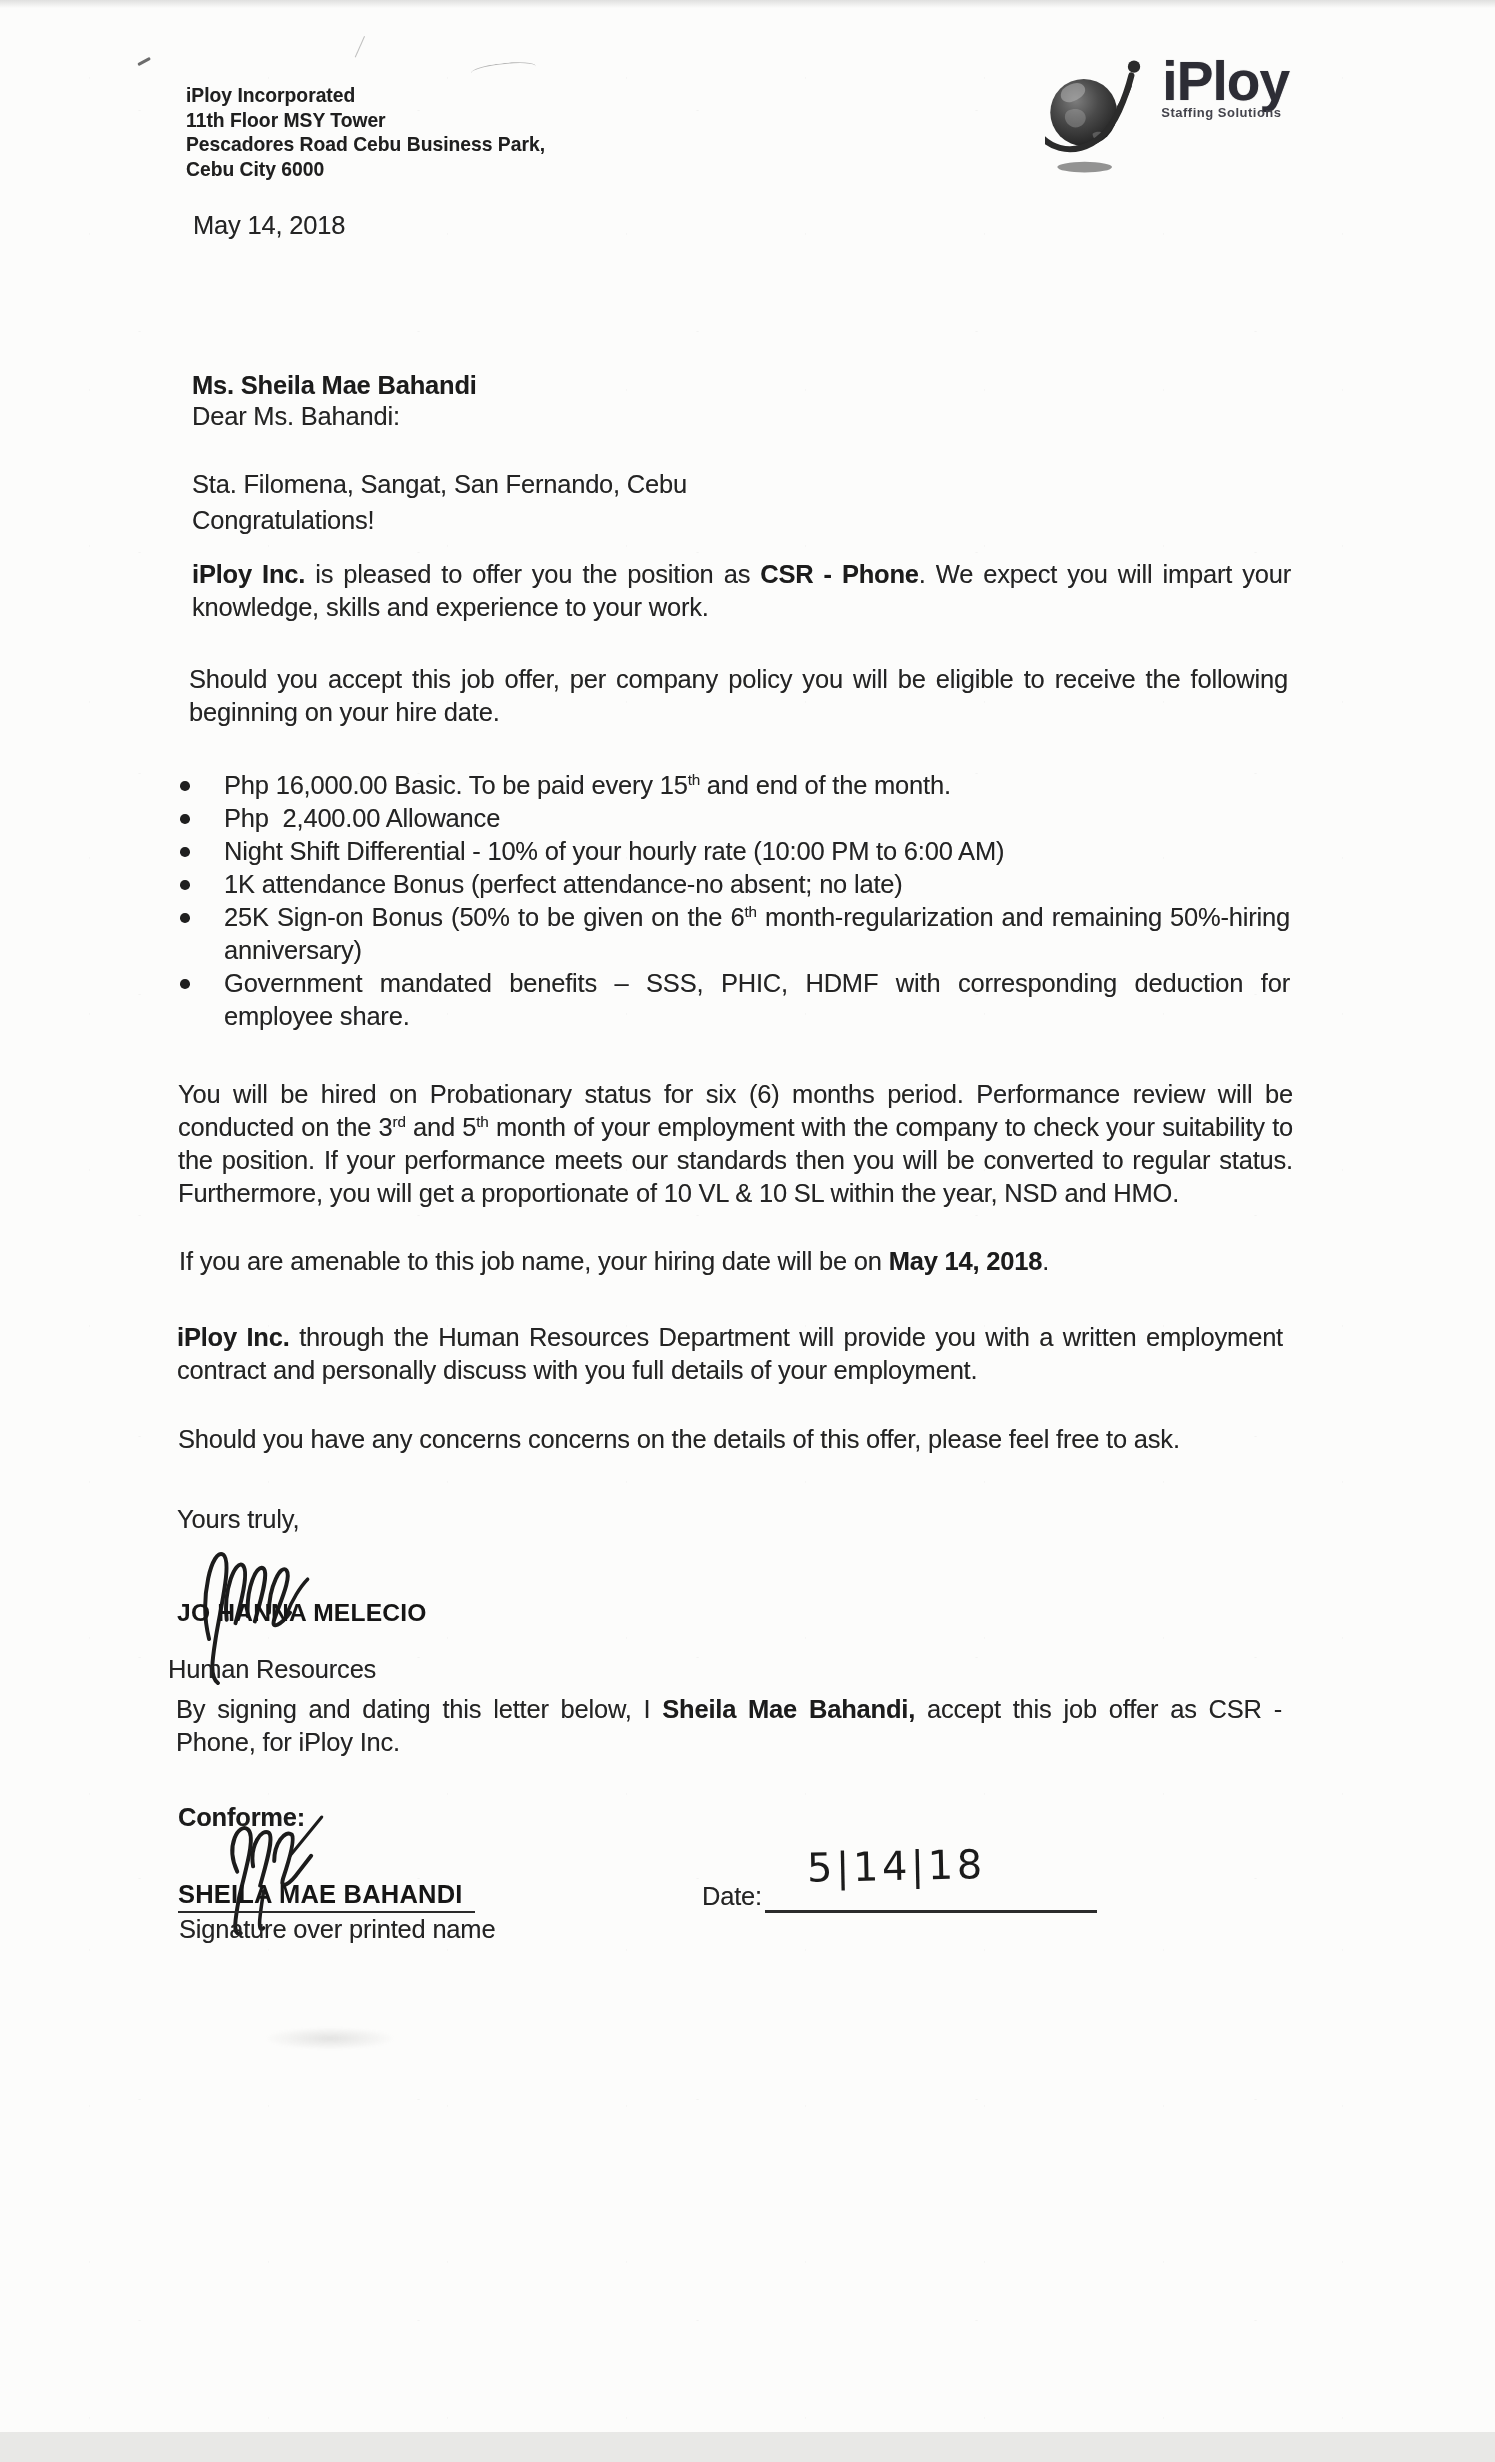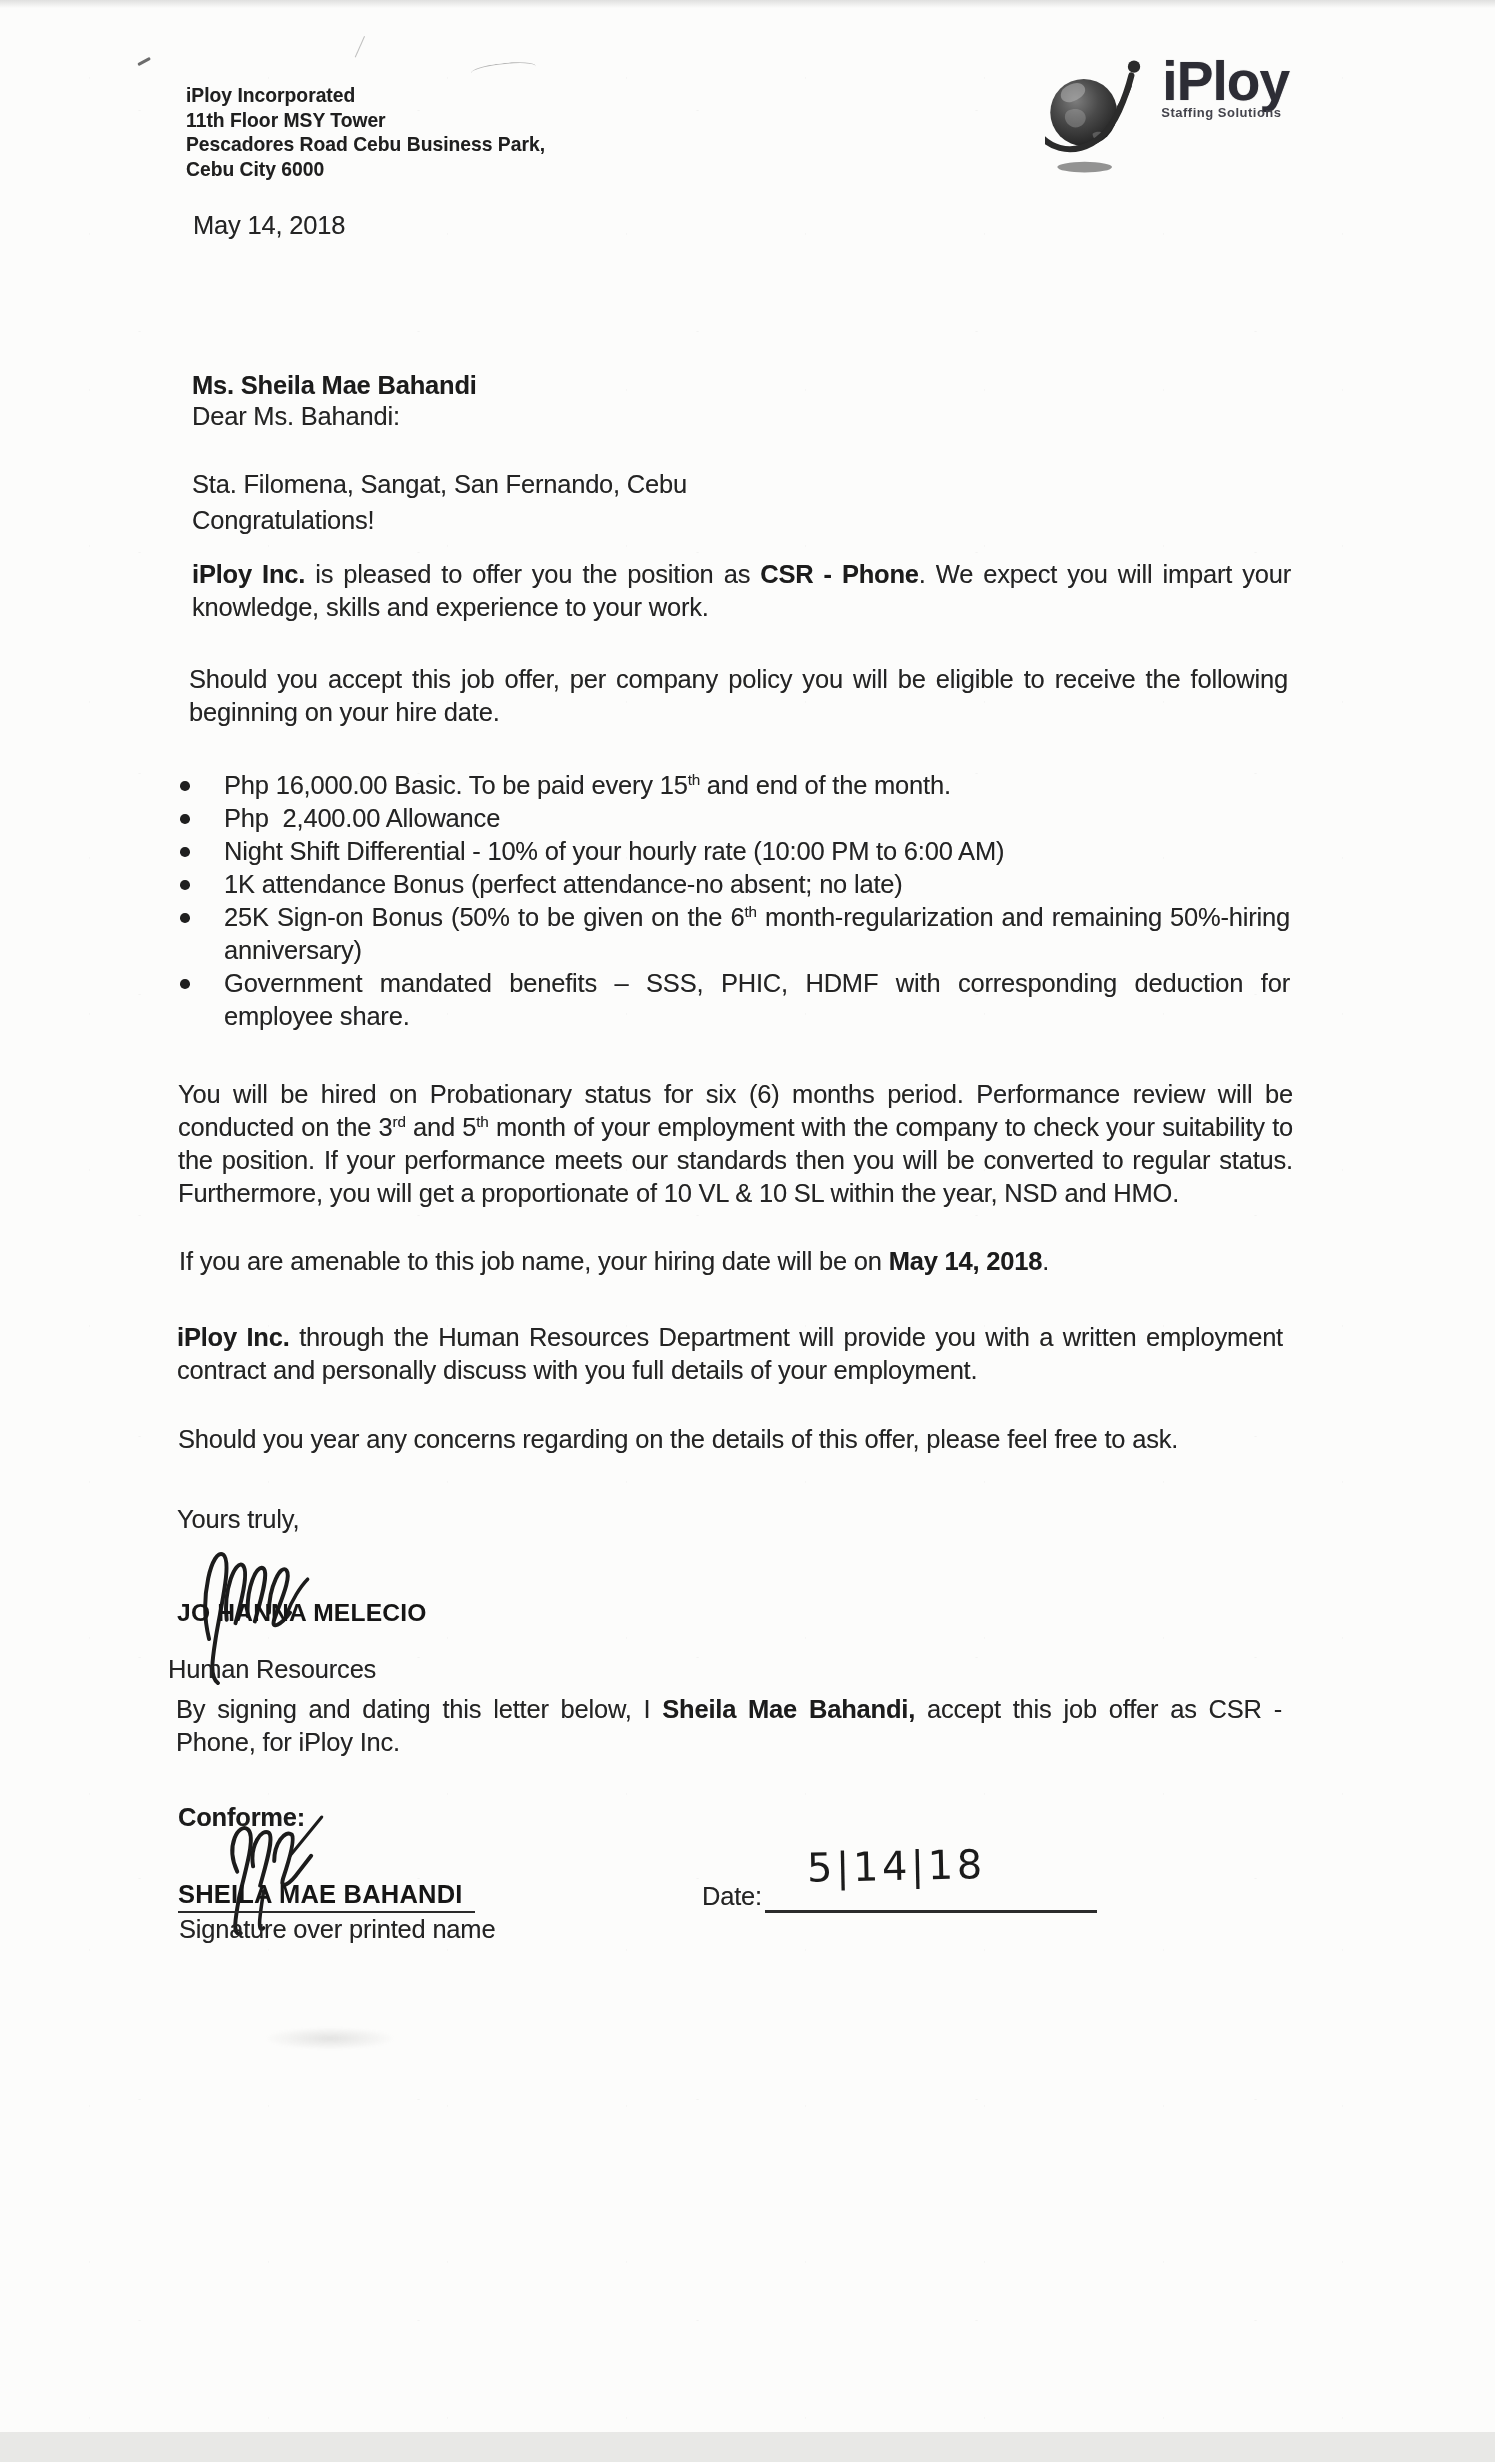--- a/index.html
+++ b/index.html
@@ -106,21 +106,21 @@
   <div class="abs txt para" style="left:189px;top:663px;"><span>Should you accept this job offer, per company policy you will be eligible to receive the following beginning on your hire date.</span></div>
 
   <ul class="abs txt benefits" style="left:182px;top:769px;line-height:33px;"><li><span class="dot"></span><span><span>Php 16,000.00 Basic. To be paid every 15</span><sup>th</sup><span> and end of the month.</span></span></li><li><span class="dot"></span><span><span>Php&nbsp; 2,400.00 Allowance</span></span></li><li><span class="dot"></span><span><span>Night Shift Differential - 10% of your hourly rate (10:00 PM to 6:00 AM)</span></span></li><li><span class="dot"></span><span><span>1K attendance Bonus (perfect attendance-no absent; no late)</span></span></li><li><span class="dot"></span><span><span>25K Sign-on Bonus (50% to be given on the 6</span><sup>th</sup><span> month-regularization and remaining 50%-hiring anniversary)</span></span></li><li><span class="dot"></span><span><span>Government mandated benefits – SSS, PHIC, HDMF with corresponding deduction for employee share.</span></span></li></ul>
 
   <div class="abs txt para" style="left:178px;top:1078px;width:1115px;"><span>You will be hired on Probationary status for six (6) months period. Performance review will be conducted on the 3</span><sup>rd</sup><span> and 5</span><sup>th</sup><span> month of your employment with the company to check your suitability to the position. If your performance meets our standards then you will be converted to regular status. Furthermore, you will get a proportionate of 10 VL &amp; 10 SL within the year, NSD and HMO.</span></div>
 
   <div class="abs txt" style="left:179px;top:1245px;"><span>If you are amenable to this job name, your hiring date will be on </span><span class="b">May 14, 2018</span><span>.</span></div>
 
   <div class="abs txt para" style="left:177px;top:1321px;width:1106px;"><span class="b">iPloy Inc.</span><span> through the Human Resources Department will provide you with a written employment contract and personally discuss with you full details of your employment.</span></div>
 
-  <div class="abs txt" style="left:178px;top:1423px;"><span>Should you year any concerns regarding on the details of this offer, please feel free to ask.</span></div>
+  <div class="abs txt" style="left:178px;top:1423px;"><span>Should you have any concerns concerns on the details of this offer, please feel free to ask.</span></div>
 
   <div class="abs txt" style="left:177px;top:1503px;">Yours truly,</div>
 
   <svg class="abs sig" style="left:195px;top:1535px;" width="132" height="150" viewBox="0 0 150 170">
     <path d="M16 118 C4 70 20 14 32 22 C42 30 30 78 24 114 C20 140 16 160 26 168" stroke-width="4.5"></path>
     <path d="M36 96 C32 62 46 28 54 34 C62 40 52 78 46 100" stroke-width="4.5"></path>
     <path d="M60 92 C58 60 70 32 78 38 C84 44 74 76 68 98" stroke-width="4.5"></path>
     <path d="M84 88 C84 58 98 32 104 40 C110 48 96 78 90 96 C86 108 98 102 108 88" stroke-width="4.5"></path>
     <path d="M104 90 C110 74 120 58 128 50" stroke-width="4"></path>
   </svg>

